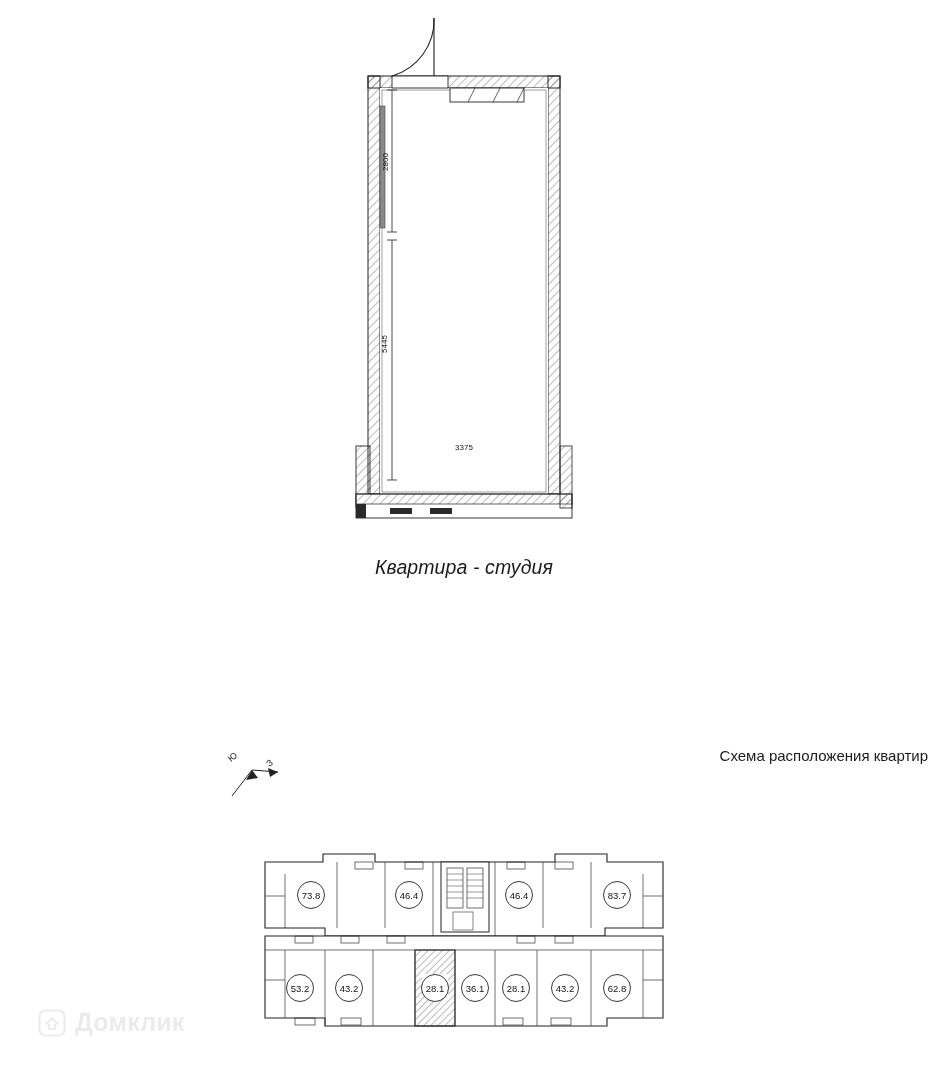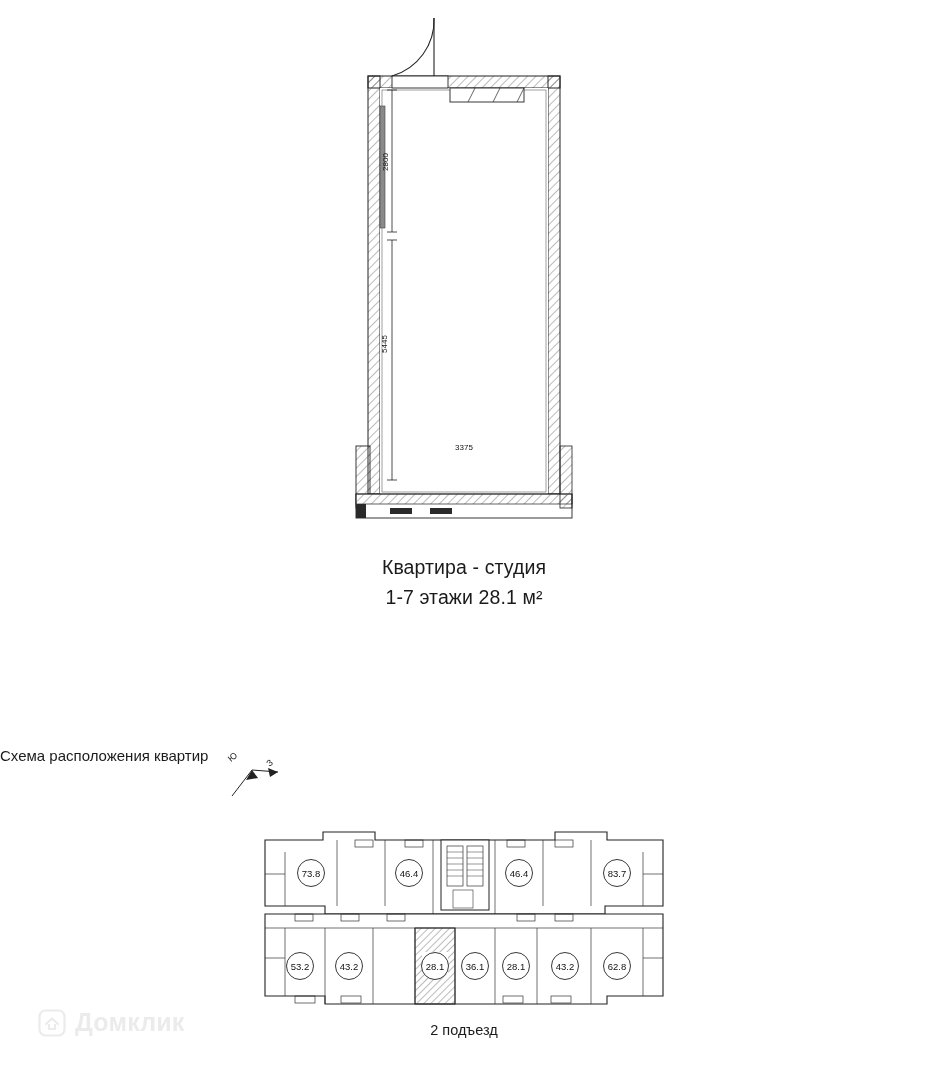--- a/index.html
+++ b/index.html
@@ -31,35 +31,36 @@
   }
   .plan-svg { display: block; }
 
   
   .caption {
     position: absolute;
     left: 0;
     top: 552px;
     width: 928px;
     text-align: center;
+    font-style: italic;
   }
   .caption .line {
     font-size: 19.5px;
     line-height: 30px;
     color: #1b1b1b;
     letter-spacing: 0.1px;
   }
 
   
   .scheme-title {
     position: absolute;
     left: 0;
     top: 747px;
     width: 928px;
-    text-align: left;
+    text-align: right;
     font-size: 15px;
     color: #1b1b1b;
   }
 
   
   .compass {
     position: absolute;
     left: 222px;
     top: 752px;
     width: 70px;
@@ -70,21 +71,21 @@
     font-size: 9px;
     color: #222;
   }
   .compass .lbl-n { left: 6px;  top: 0px;  transform: rotate(-40deg); }
   .compass .lbl-e { left: 45px; top: 6px;  transform: rotate(-40deg); }
 
   
   .scheme-wrap {
     position: absolute;
     left: 255px;
-    top: 818px;
+    top: 840px;
     width: 420px;
     height: 205px;
   }
 
   
   .entrance {
     position: absolute;
     left: 0;
     top: 1022px;
     width: 928px;
@@ -183,21 +184,20 @@
       </g>
 
       <g>
         <text x="134" y="440" text-anchor="middle" font-family="Liberation Sans, sans-serif" font-size="8" fill="#111">3375</text>
       </g>
     </svg>
   </div>
 
   <div class="caption">
     <div class="line">Квартира - студия</div>
-    <div class="line">1-7  этажи 28.1 м²</div>
   </div>
 
   <div class="scheme-title">Схема расположения квартир</div>
 
   <div class="compass">
     <svg width="70" height="58" viewBox="0 0 70 58" xmlns="http://www.w3.org/2000/svg">
       <line x1="10" y1="44" x2="30" y2="18" stroke="#222" stroke-width="1"></line>
       <line x1="30" y1="18" x2="56" y2="20" stroke="#222" stroke-width="1"></line>
       <polygon points="30,18 24,28 36,26" fill="#222"></polygon>
       <polygon points="56,20 46,16 48,25" fill="#222"></polygon>
@@ -317,21 +317,20 @@
 
         <circle cx="310" cy="148" r="13.5" fill="#ffffff" stroke="#222" stroke-width="0.9"></circle>
         <text x="310" y="152" text-anchor="middle" font-family="Liberation Sans, sans-serif" font-size="9.5" fill="#111">43.2</text>
 
         <circle cx="362" cy="148" r="13.5" fill="#ffffff" stroke="#222" stroke-width="0.9"></circle>
         <text x="362" y="152" text-anchor="middle" font-family="Liberation Sans, sans-serif" font-size="9.5" fill="#111">62.8</text>
       </g>
     </svg>
   </div>
 
-  <div class="entrance">2 подъезд</div>
 
   <div class="watermark">
     <svg width="28" height="28" viewBox="0 0 28 28" xmlns="http://www.w3.org/2000/svg">
       <rect x="1.5" y="1.5" width="25" height="25" rx="6" fill="none" stroke="#d8d8d8" stroke-width="2.2"></rect>
       <path d="M8 15 L14 9.5 L20 15" fill="none" stroke="#d8d8d8" stroke-width="2.2" stroke-linecap="round" stroke-linejoin="round"></path>
       <path d="M11 15 L11 20 L17 20 L17 15" fill="none" stroke="#d8d8d8" stroke-width="2.2" stroke-linejoin="round"></path>
     </svg>
     <span class="wm-text">Домклик</span>
   </div>
 

